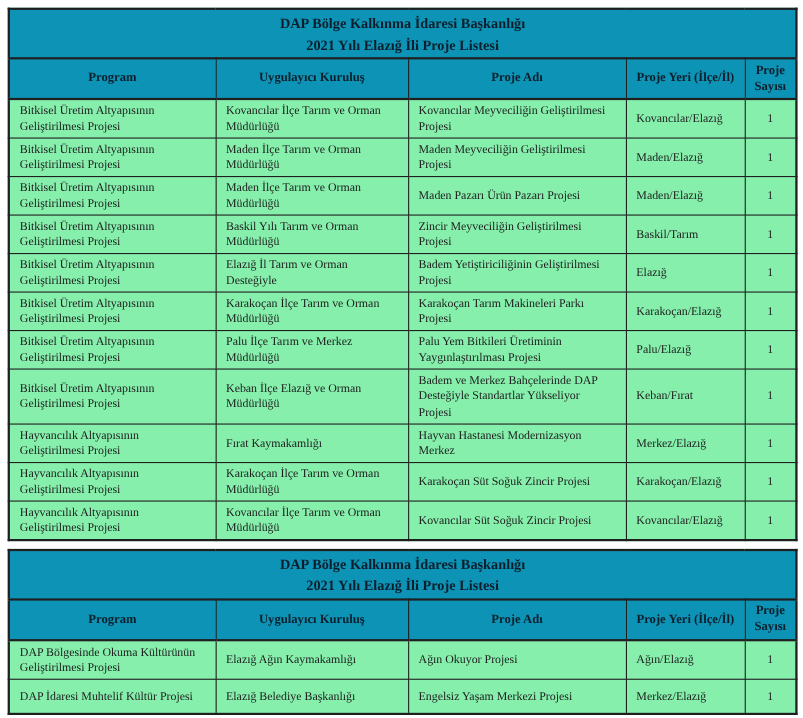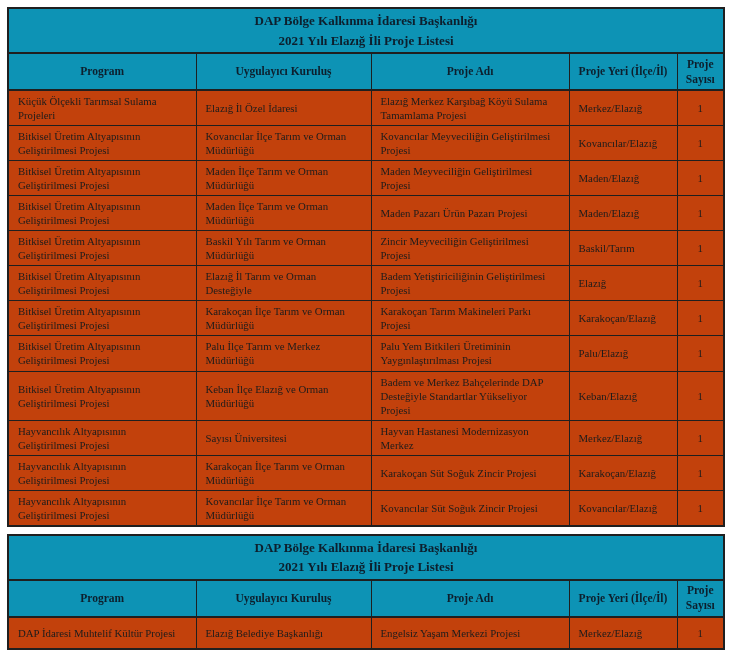--- a/index.html
+++ b/index.html
@@ -15,21 +15,21 @@
   body{
     width:730px;height:653px;background:#ffffff;
     font-family:"Liberation Serif", serif;
     color:var(--body-text);
   }
   .page{width:730px;height:653px;position:relative;background:#fff;overflow:hidden;}
   .tables-wrap{padding:7px 7px 0 7px;}
   table.proj-table{
     width:716px;border-collapse:collapse;table-layout:fixed;
     border:2.5px solid var(--border);
-    background:#c2410c;
+    background:#86efac;
   }
   table.proj-table + table.proj-table{margin-top:7px;}
   th,td{border:1px solid var(--border);}
   tr.title-row th{
     background:var(--teal);
     color:var(--head-text);
     font-weight:bold;
     font-size:13px;
     line-height:1.5;
     text-align:center;
@@ -82,27 +82,20 @@
         <tr class="col-head">
           <th>Program</th>
           <th>Uygulayıcı Kuruluş</th>
           <th>Proje Adı</th>
           <th>Proje Yeri (İlçe/İl)</th>
           <th>Proje Sayısı</th>
         </tr>
       </thead>
       <tbody>
           <tr>
-            <td>Küçük Ölçekli Tarımsal Sulama Projeleri</td>
-            <td>Elazığ İl Özel İdaresi</td>
-            <td>Elazığ Merkez Karşıbağ Köyü Sulama Tamamlama Projesi</td>
-            <td>Merkez/Elazığ</td>
-            <td class="num">1</td>
-          </tr>
-          <tr>
             <td>Bitkisel Üretim Altyapısının Geliştirilmesi Projesi</td>
             <td>Kovancılar İlçe Tarım ve Orman Müdürlüğü</td>
             <td>Kovancılar Meyveciliğin Geliştirilmesi Projesi</td>
             <td>Kovancılar/Elazığ</td>
             <td class="num">1</td>
           </tr>
           <tr>
             <td>Bitkisel Üretim Altyapısının Geliştirilmesi Projesi</td>
             <td>Maden İlçe Tarım ve Orman Müdürlüğü</td>
             <td>Maden Meyveciliğin Geliştirilmesi Projesi</td>
@@ -141,26 +134,26 @@
             <td>Bitkisel Üretim Altyapısının Geliştirilmesi Projesi</td>
             <td>Palu İlçe Tarım ve Merkez Müdürlüğü</td>
             <td>Palu Yem Bitkileri Üretiminin Yaygınlaştırılması Projesi</td>
             <td>Palu/Elazığ</td>
             <td class="num">1</td>
           </tr>
           <tr>
             <td>Bitkisel Üretim Altyapısının Geliştirilmesi Projesi</td>
             <td>Keban İlçe Elazığ ve Orman Müdürlüğü</td>
             <td>Badem ve Merkez Bahçelerinde DAP Desteğiyle Standartlar Yükseliyor Projesi</td>
-            <td>Keban/Elazığ</td>
+            <td>Keban/Fırat</td>
             <td class="num">1</td>
           </tr>
           <tr>
             <td>Hayvancılık Altyapısının Geliştirilmesi Projesi</td>
-            <td>Sayısı Üniversitesi</td>
+            <td>Fırat Kaymakamlığı</td>
             <td>Hayvan Hastanesi Modernizasyon Merkez</td>
             <td>Merkez/Elazığ</td>
             <td class="num">1</td>
           </tr>
           <tr>
             <td>Hayvancılık Altyapısının Geliştirilmesi Projesi</td>
             <td>Karakoçan İlçe Tarım ve Orman Müdürlüğü</td>
             <td>Karakoçan Süt Soğuk Zincir Projesi</td>
             <td>Karakoçan/Elazığ</td>
             <td class="num">1</td>
@@ -193,20 +186,27 @@
         <tr class="col-head">
           <th>Program</th>
           <th>Uygulayıcı Kuruluş</th>
           <th>Proje Adı</th>
           <th>Proje Yeri (İlçe/İl)</th>
           <th>Proje Sayısı</th>
         </tr>
       </thead>
       <tbody>
           <tr>
+            <td>DAP Bölgesinde Okuma Kültürünün Geliştirilmesi Projesi</td>
+            <td>Elazığ Ağın Kaymakamlığı</td>
+            <td>Ağın Okuyor Projesi</td>
+            <td>Ağın/Elazığ</td>
+            <td class="num">1</td>
+          </tr>
+          <tr>
             <td>DAP İdaresi Muhtelif Kültür Projesi</td>
             <td>Elazığ Belediye Başkanlığı</td>
             <td>Engelsiz Yaşam Merkezi Projesi</td>
             <td>Merkez/Elazığ</td>
             <td class="num">1</td>
           </tr>
         </tbody>
 
     </table>
 

